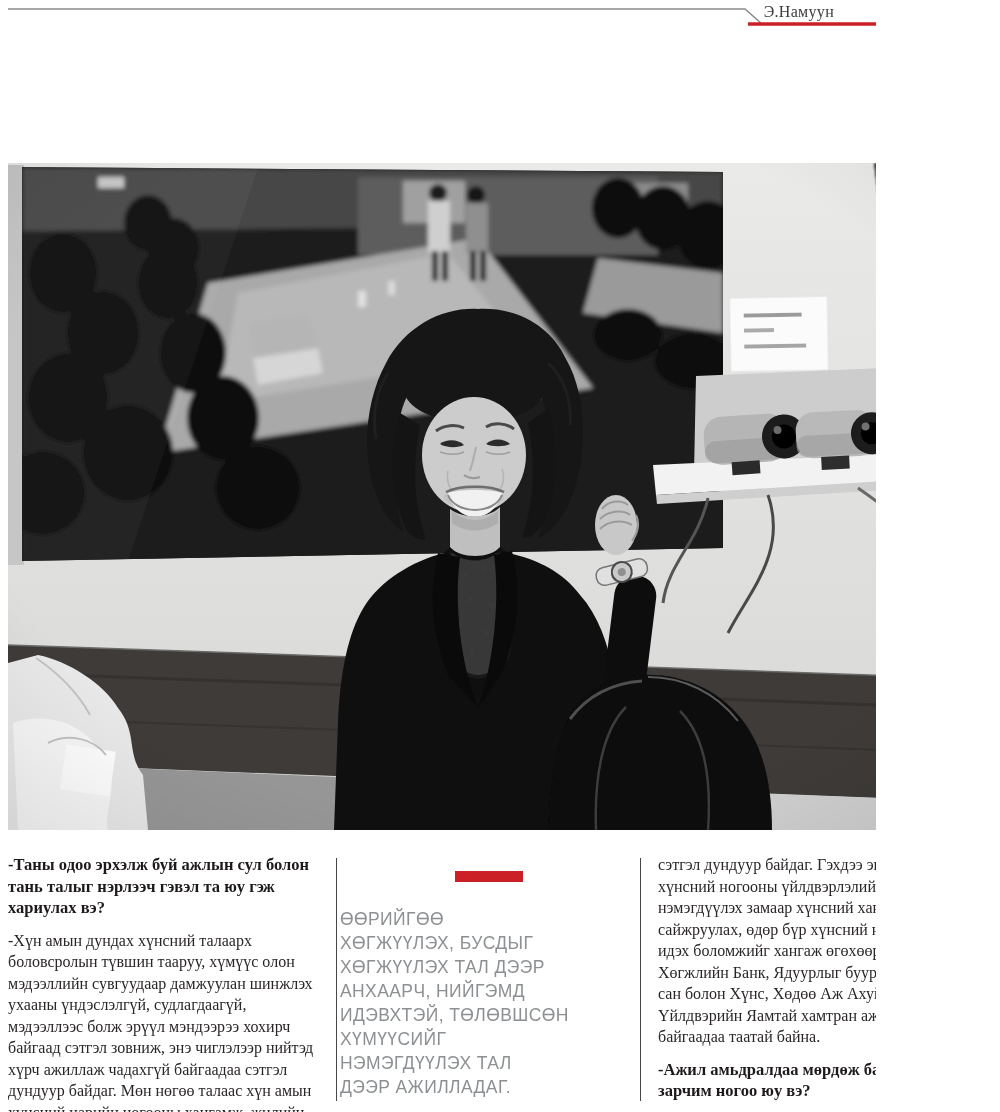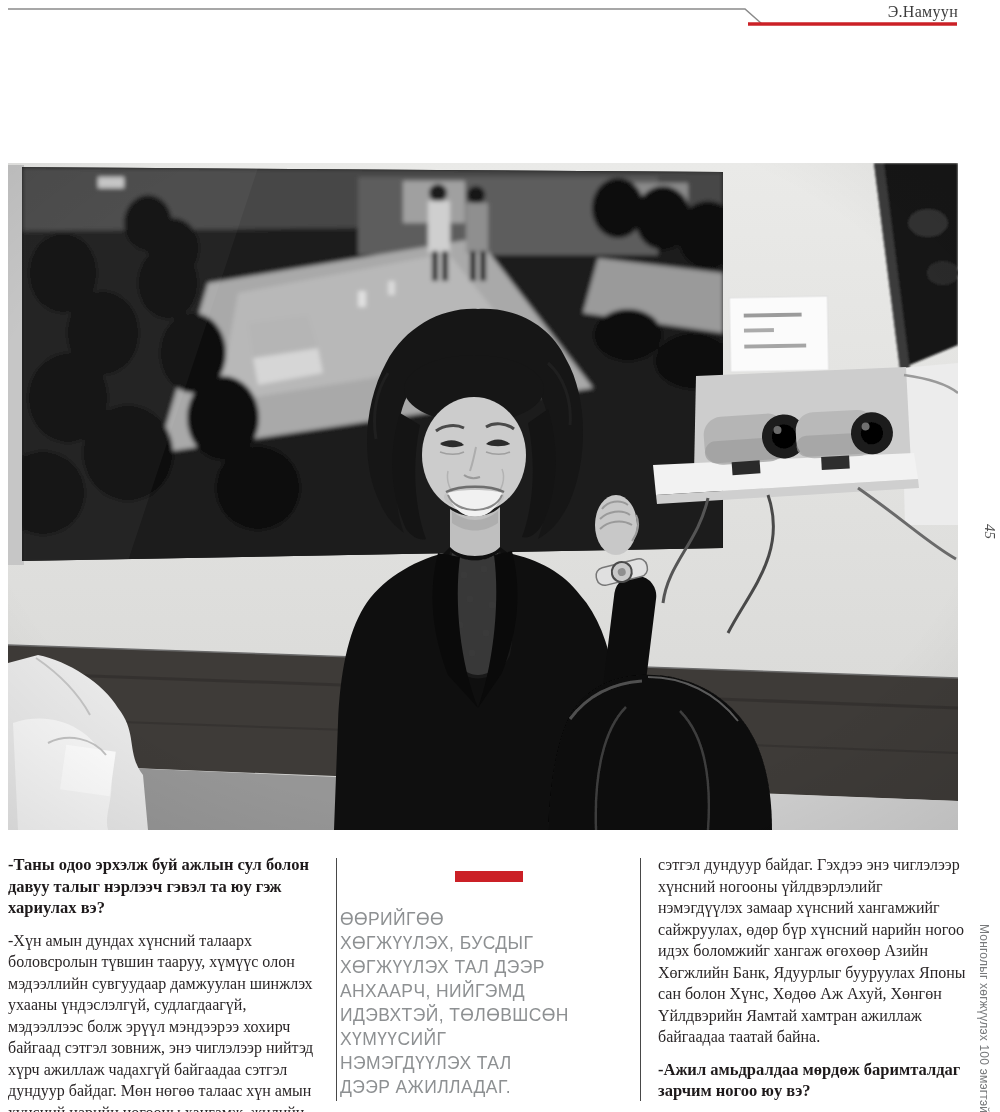--- a/index.html
+++ b/index.html
@@ -1,16 +1,16 @@
 <!DOCTYPE html>
 <html><head>
 <meta charset="utf-8">
 <style>
   html,body{margin:0;padding:0;background:#ffffff;}
-  .page{position:relative;width:1000px;height:1112px;background:#ffffff;overflow:hidden;
+  .page{position:relative;width:876px;height:1112px;background:#ffffff;overflow:hidden;
         font-family:"Liberation Serif", serif;}
   
   .hdr-svg{position:absolute;left:0;top:0;width:1000px;height:34px;}
   .hdr-author{position:absolute;top:3px;right:42px;font-size:16px;color:#3c3c3c;letter-spacing:.3px;}
   
   .photo{position:absolute;left:8px;top:163px;width:950px;height:667px;background:#dddddd;}
   .photo svg{display:block;}
   
   .col{position:absolute;top:854px;}
   .col1{left:8px;width:314px;}
@@ -245,21 +245,21 @@
         <path d="M 562 556 C 580 532 606 520 634 518" stroke="#4f4f4f" stroke-width="3" fill="none"></path>
         <path d="M 588 667 C 586 610 596 566 618 544 M 700 667 C 704 610 694 570 672 548" stroke="#3c3c3c" stroke-width="2.5" fill="none"></path>
         <path d="M 640 514 C 676 514 708 530 730 558" stroke="#5a5a5a" stroke-width="2" fill="none"></path>
       </g>
 
       <rect x="0" y="0" width="950" height="667" fill="url(#vign)"></rect>
     </svg>
   </div>
 
   <div class="col col1">
-    <p class="q">-Таны одоо эрхэлж буй ажлын сул болон давуу талыг нэрлээч гэвэл та юу гэж хариулах вэ?</p>
+    <p class="q">-Таны одоо эрхэлж буй ажлын сул болон тань талыг нэрлээч гэвэл та юу гэж хариулах вэ?</p>
     <p class="b last">-Хүн амын дундах хүнсний талаарх боловсролын түвшин тааруу, хүмүүс олон мэдээллийн сувгуудаар дамжуулан шинжлэх ухааны үндэслэлгүй, судлагдаагүй, мэдээллээс болж эрүүл мэндээрээ хохирч байгаад сэтгэл зовниж, энэ чиглэлээр нийтэд хүрч ажиллаж чадахгүй байгаадаа сэтгэл дундуур байдаг. Мөн нөгөө талаас хүн амын хүнсний нарийн ногооны хангамж, жилийн дөрвөн улиралд тогтовортой биш байдагт</p>
   </div>
 
   <div class="rule rule-l"></div>
   <div class="col2 col">
     <div class="red-bar"></div>
     <div class="quote">ӨӨРИЙГӨӨ
 ХӨГЖҮҮЛЭХ, БУСДЫГ
 ХӨГЖҮҮЛЭХ ТАЛ ДЭЭР
 АНХААРЧ, НИЙГЭМД

